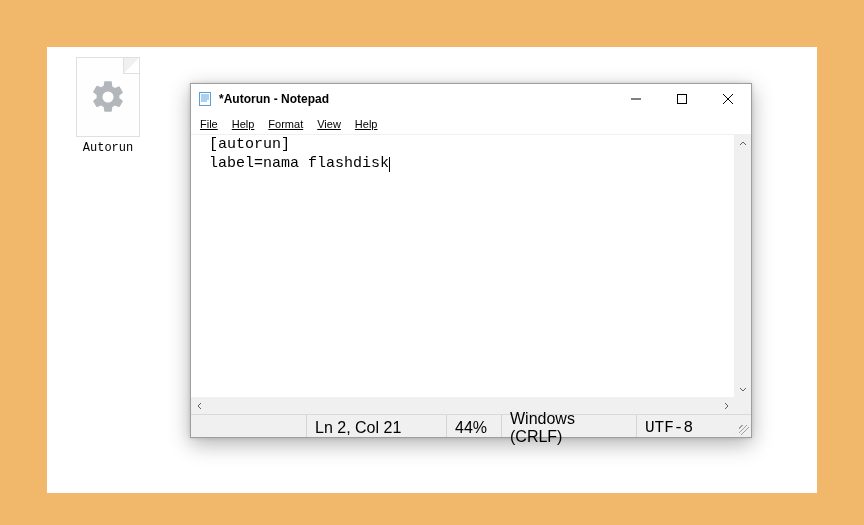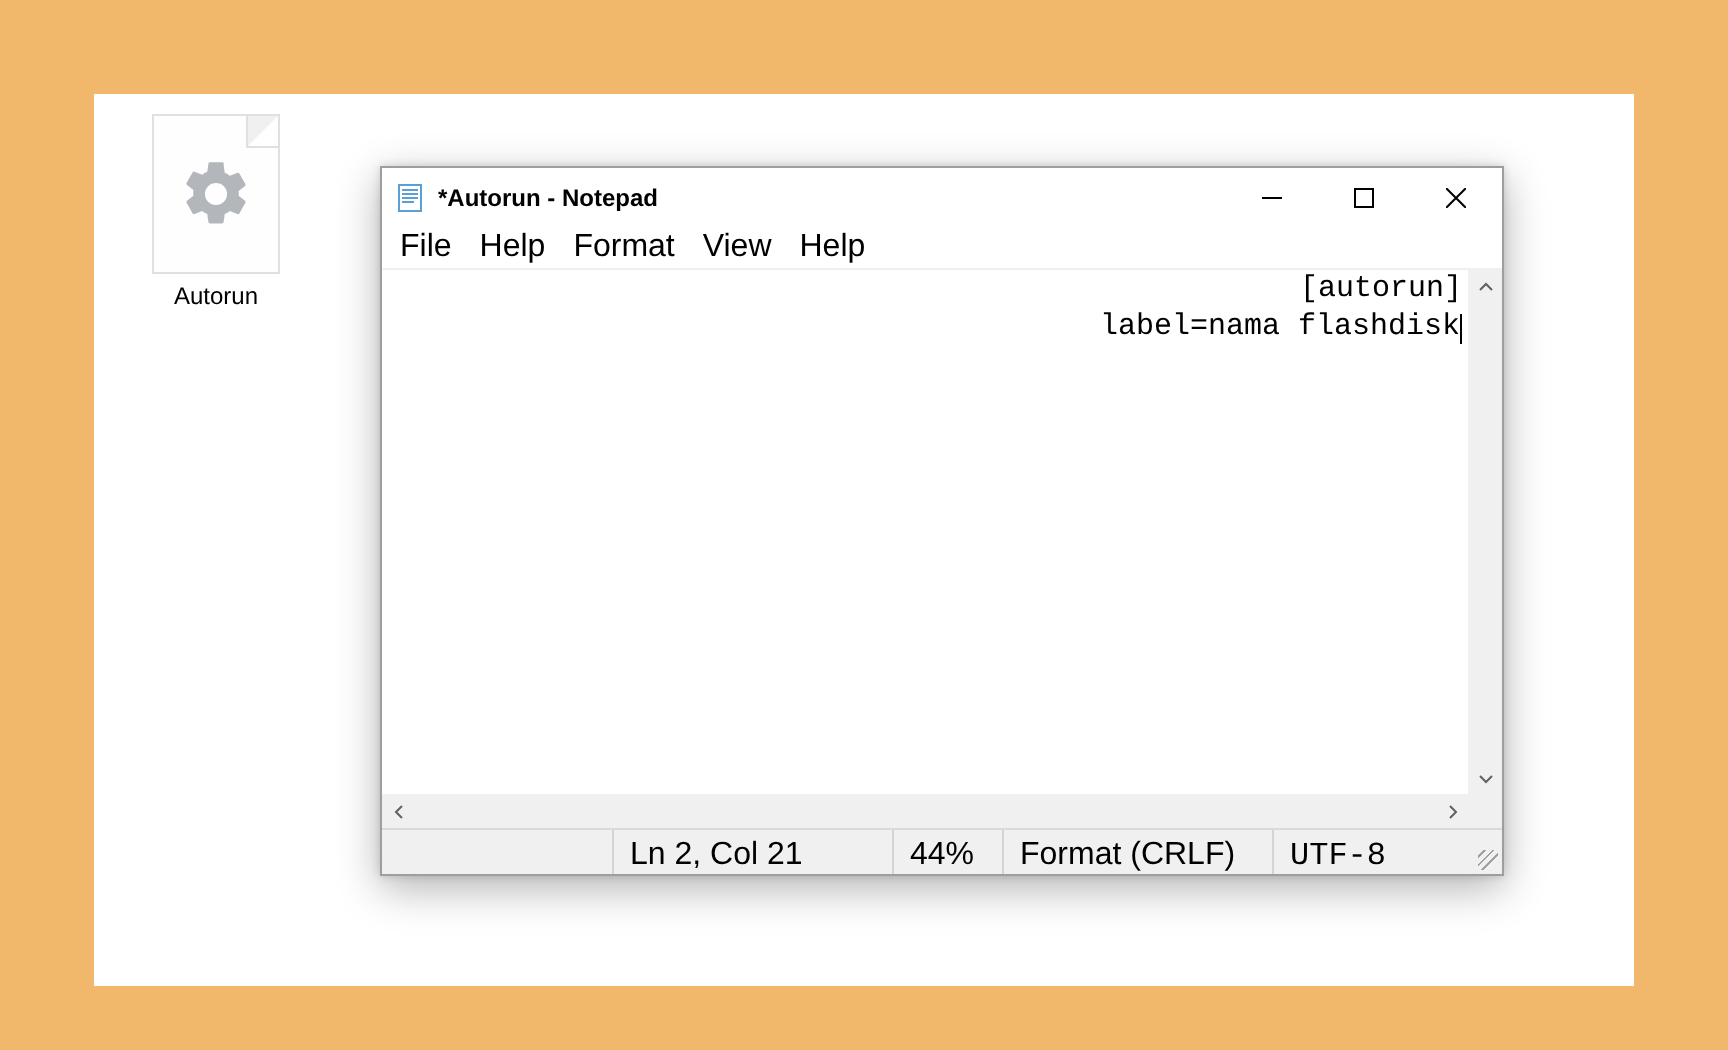--- a/index.html
+++ b/index.html
@@ -52,20 +52,21 @@
       position: absolute;
       top: 50%;
       left: 50%;
       transform: translate(-50%, -50%);
     }
     .desktop-icon-label {
       margin-top: 4px;
       font-size: 12px;
       color: #000;
       text-align: right;
+      font-family: Liberation Mono, monospace;
     }
 
     .notepad-window {
       position: absolute;
       top: 36px;
       left: 143px;
       width: 562px;
       height: 355px;
       background: #ffffff;
       border: 1px solid #9e9e9e;
@@ -113,44 +114,44 @@
 
     .menubar {
       height: 20px;
       display: flex;
       align-items: center;
       padding: 0 2px;
       background: #ffffff;
     }
     .menu-item {
       padding: 1px 7px;
-      font-size: 16px;
+      font-size: 11px;
       color: #000;
       cursor: default;
+      text-decoration: underline;
     }
 
     .editor-wrap {
       flex: 1;
       position: relative;
       border-top: 1px solid #f0f0f0;
       display: flex;
     }
     .editor {
       flex: 1;
-      padding: 1px 3px;
+      padding: 1px 18px;
       font-family: Consolas, 'Courier New', monospace;
       font-size: 15px;
       line-height: 1.25;
       white-space: pre;
       overflow: hidden;
       position: relative;
       border: none;
       resize: none;
       outline: none;
-      text-align: right;
     }
     .editor .caret {
       display: inline-block;
       width: 1px;
       height: 15px;
       background: #000;
       vertical-align: text-bottom;
       margin-left: 0;
     }
     .vscroll {
@@ -306,19 +307,19 @@
             <polyline points="3,1 6,4 3,7" fill="none" stroke="#606060" stroke-width="1"></polyline>
           </svg>
       </div>
       <div class="size-grip"></div>
     </div>
 
     <div class="statusbar">
       <div class="status-spacer"></div>
       <div class="status-cell cell-lncol">Ln 2, Col 21</div>
       <div class="status-cell cell-zoom">44%</div>
-      <div class="status-cell cell-eol">Format (CRLF)</div>
+      <div class="status-cell cell-eol">Windows (CRLF)</div>
       <div class="status-cell cell-enc">UTF-8</div>
       <div class="status-grip"></div>
     </div>
 
   </div>
 </div>
 
 </body></html>

